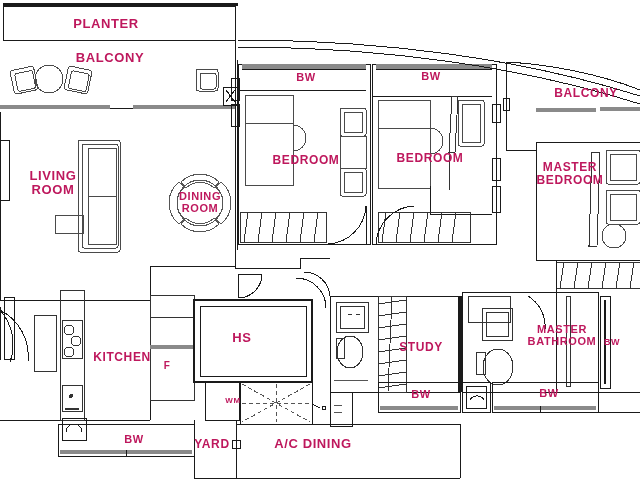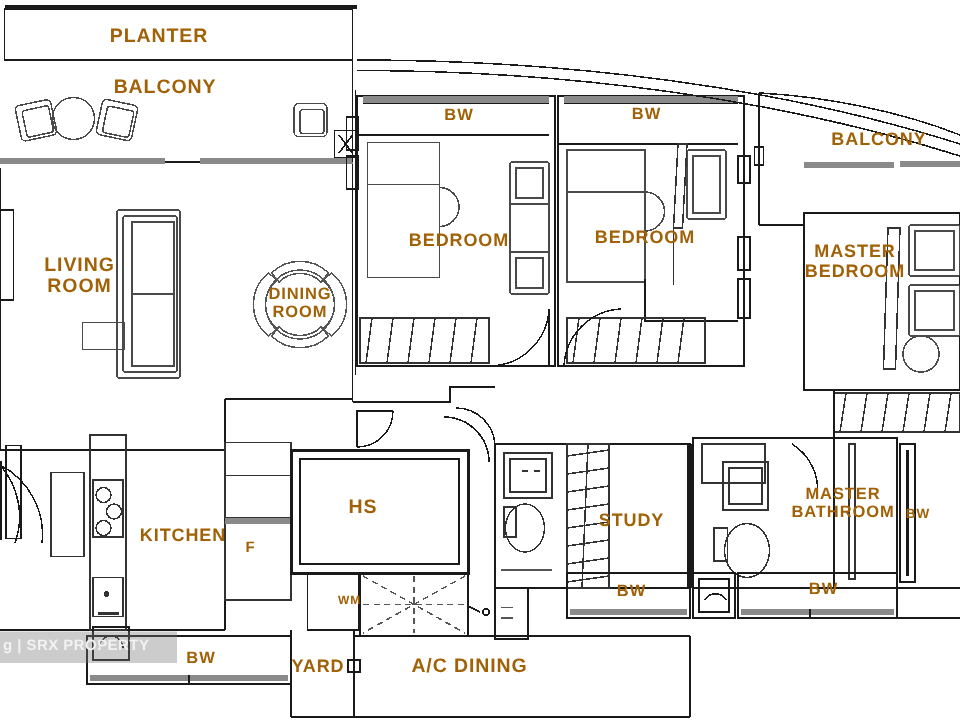--- a/index.html
+++ b/index.html
@@ -4,21 +4,21 @@
 <style>
   html,body{margin:0;padding:0;background:#ffffff;}
   body{width:640px;height:480px;overflow:hidden;
        font-family:"Liberation Sans",sans-serif;}
   #plan{position:relative;width:640px;height:480px;background:#fff;}
   svg{display:block;}
   .lbl{
     position:absolute;
     font-family:"Liberation Sans",sans-serif;
     font-weight:bold;
-    color:#a16207;
+    color:#be185d;
     letter-spacing:.6px;
     white-space:nowrap;
     line-height:1.05;
     text-align:center;
     transform:translate(-50%,-50%);
     pointer-events:none;
   }
   .f13{font-size:13px;}
   .f12{font-size:12px;}
   .f11{font-size:11px;}
@@ -415,17 +415,14 @@
   <div class="lbl f11" style="left:431px;top:77px;">BW</div>
 
   <div class="lbl f9" style="left:612px;top:343px;">BW</div>
 
   <div class="lbl f11" style="left:421px;top:395px;">BW</div>
 
   <div class="lbl f11" style="left:549px;top:394px;">BW</div>
 
   <div class="lbl f11" style="left:134px;top:440px;">BW</div>
 
-  <div class="wm">
-    <span>g | SRX PROPERTY</span>
-  </div>
 
 </div>
 
 </body></html>

